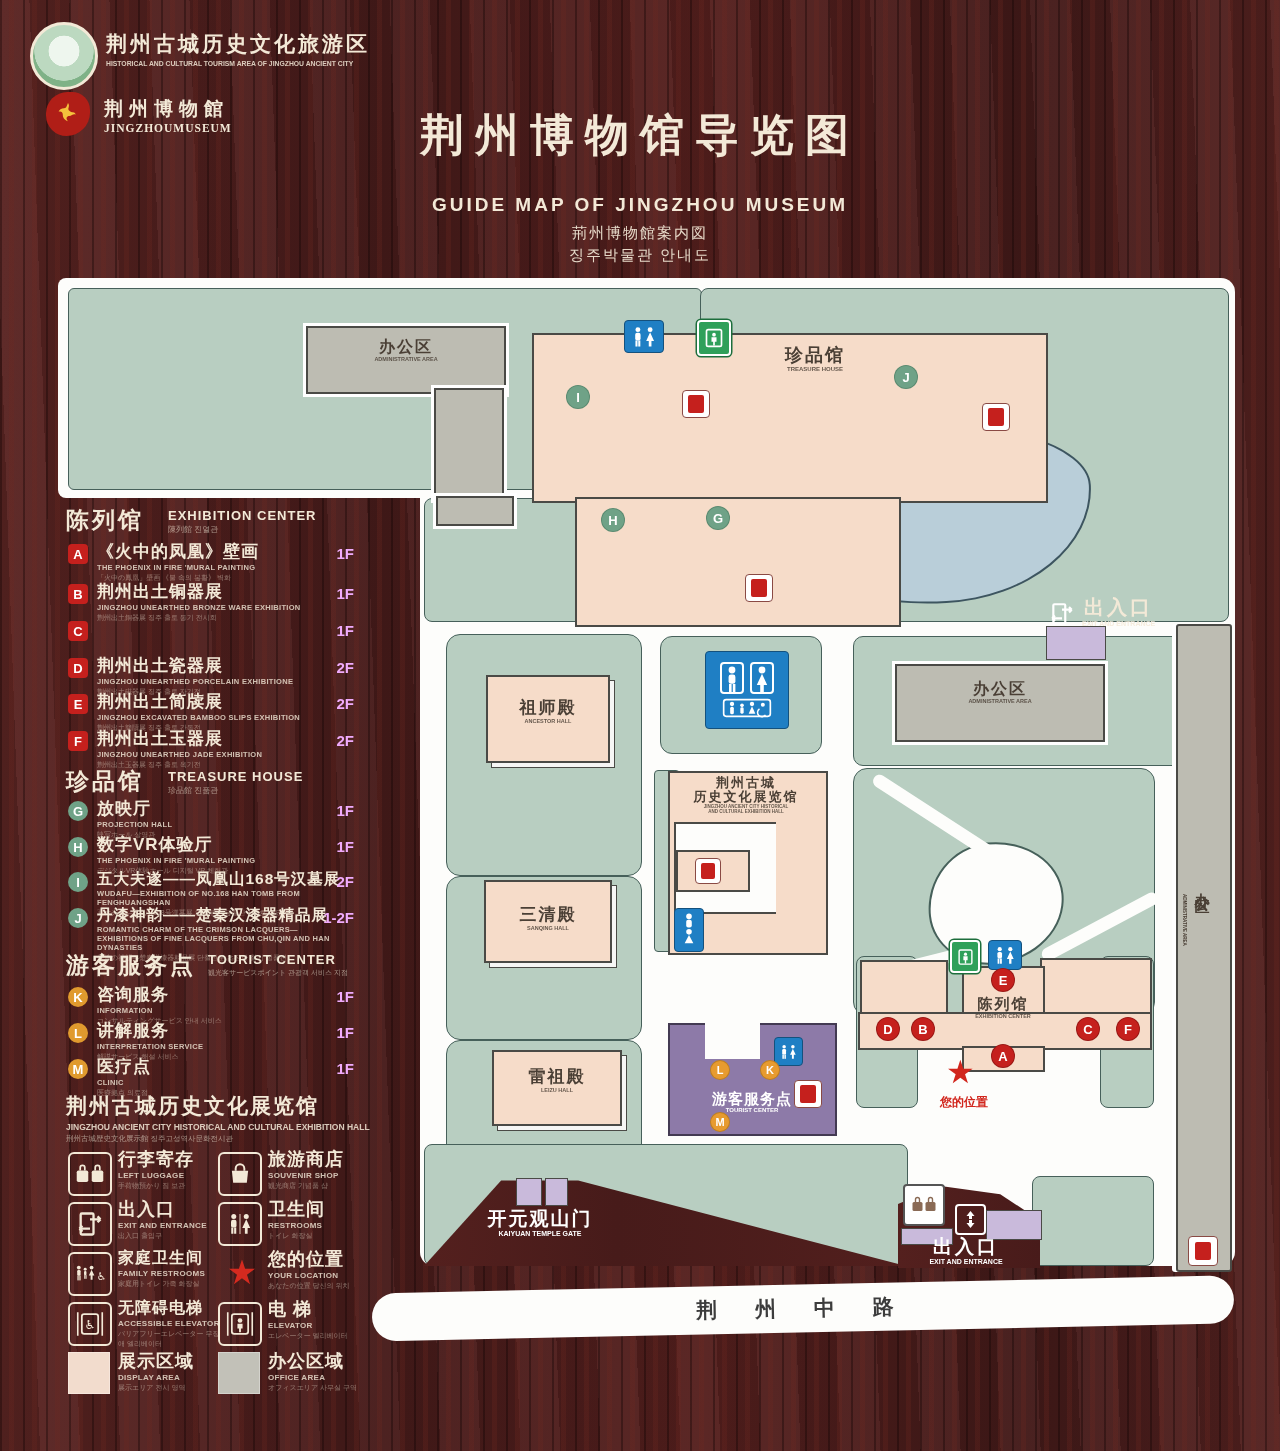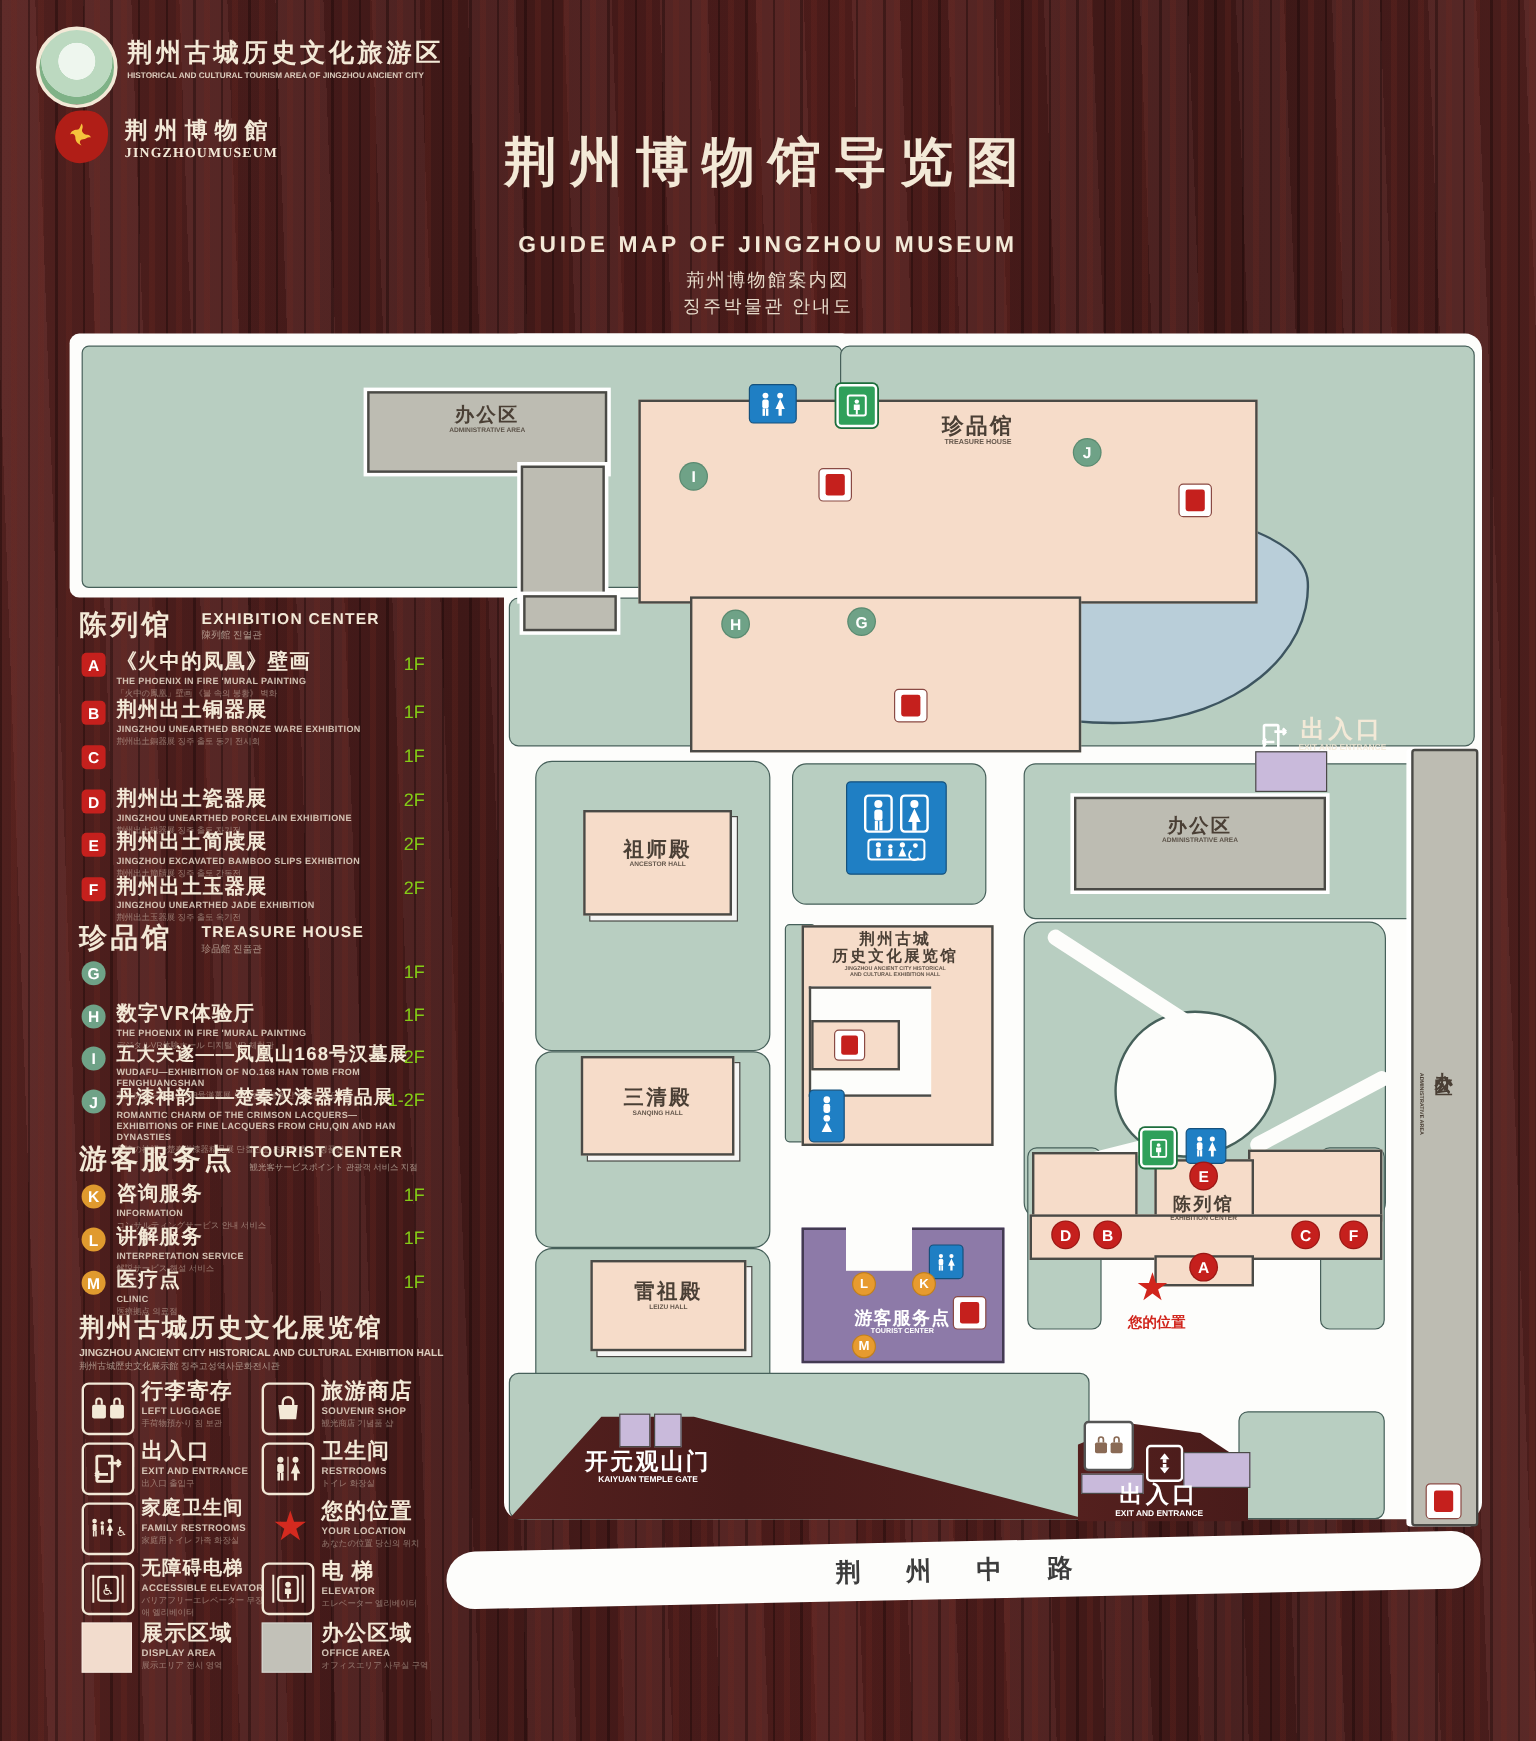--- a/index.html
+++ b/index.html
@@ -45,21 +45,21 @@
   .lhead-sub{color:rgba(243,233,215,.55);}
   .litem{position:absolute;left:68px;width:286px;}
   .badge{position:absolute;left:0;top:1px;width:20px;height:20px;display:flex;align-items:center;justify-content:center;color:#fff;font-weight:700;font-size:13px;}
   .bsq{background:#c5201d;border-radius:4px;}
   .bcg{background:#6fa287;border-radius:50%;}
   .bco{background:#e09a2e;border-radius:50%;}
   .ltxt{margin-left:29px;}
   .lcn{color:#f3e9d7;font-weight:700;font-size:17px;letter-spacing:1px;line-height:1.05;}
   .len{color:rgba(243,233,215,.8);font-size:7.5px;font-weight:700;letter-spacing:.3px;margin-top:2px;}
   .lsub{color:rgba(243,233,215,.42);font-size:7px;margin-top:1px;}
-  .lfloor{position:absolute;right:0;top:2px;color:#84cc16;font-weight:400;font-size:15px;}
+  .lfloor{position:absolute;right:0;top:2px;color:#f0abfc;font-weight:700;font-size:15px;}
   .fbox{position:absolute;width:40px;height:40px;border:2px solid #f3e9d7;border-radius:6px;display:flex;align-items:center;justify-content:center;}
   .ftxt .lcn{font-size:18px;}
   .ftxt .len{font-size:8px;}
   .ftxt .lsub{font-size:7px;}
   .vtext{writing-mode:vertical-rl;text-orientation:upright;}
 </style>
 </head>
 <body>
 
 <div id="poster" style="position:absolute;inset:0;">
@@ -440,20 +440,25 @@
         </div>
         <span class="lfloor">2F</span>
       </div>
 
     <div class="abs lhead-cn" style="left:66px;top:766px;font-size:23px;">珍品馆</div>
     <div class="abs lhead-en" style="left:168px;top:769px;font-size:13px;">TREASURE HOUSE</div>
     <div class="abs lhead-sub" style="left:168px;top:785px;font-size:8px;">珍品館  진품관</div>
 
     <div class="litem" style="top:800px;">
         <span class="badge bcg">G</span>
+        <div class="ltxt">
+          <div class="lcn">放映厅</div>
+          <div class="len">PROJECTION HALL</div>
+          <div class="lsub">映写ホール  상영관</div>
+        </div>
         <span class="lfloor">1F</span>
       </div>
     <div class="litem" style="top:836px;">
         <span class="badge bcg">H</span>
         <div class="ltxt">
           <div class="lcn">数字VR体验厅</div>
           <div class="len">THE PHOENIX IN FIRE 'MURAL PAINTING</div>
           <div class="lsub">デジタルVR体験ホール  디지털 VR 체험관</div>
         </div>
         <span class="lfloor">1F</span>

